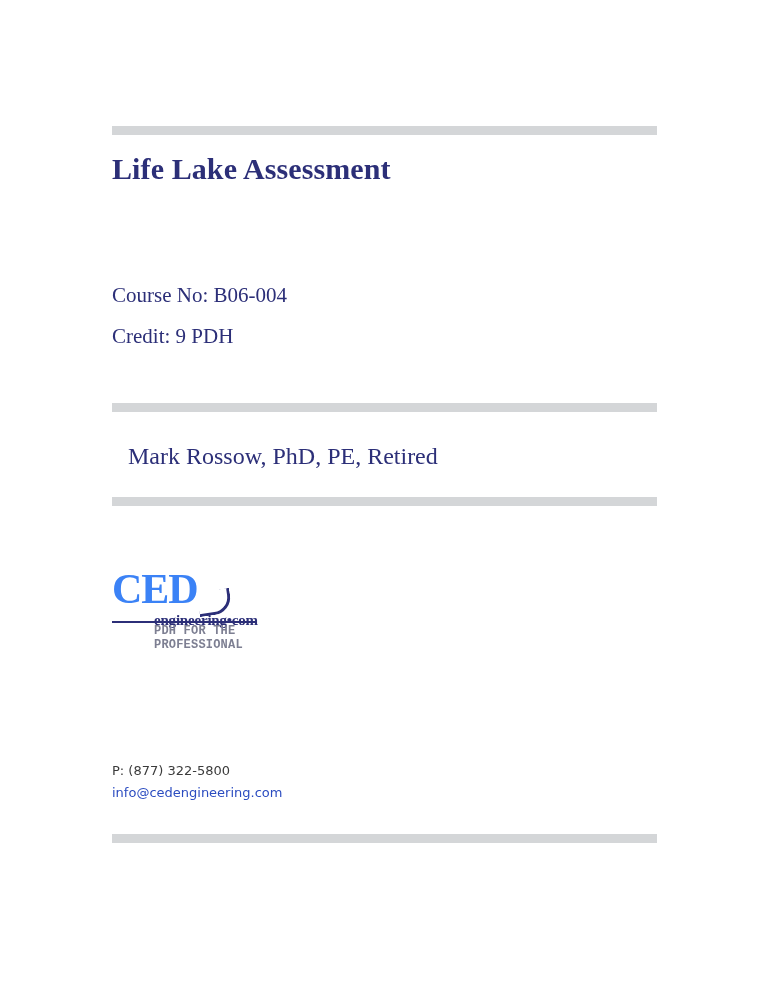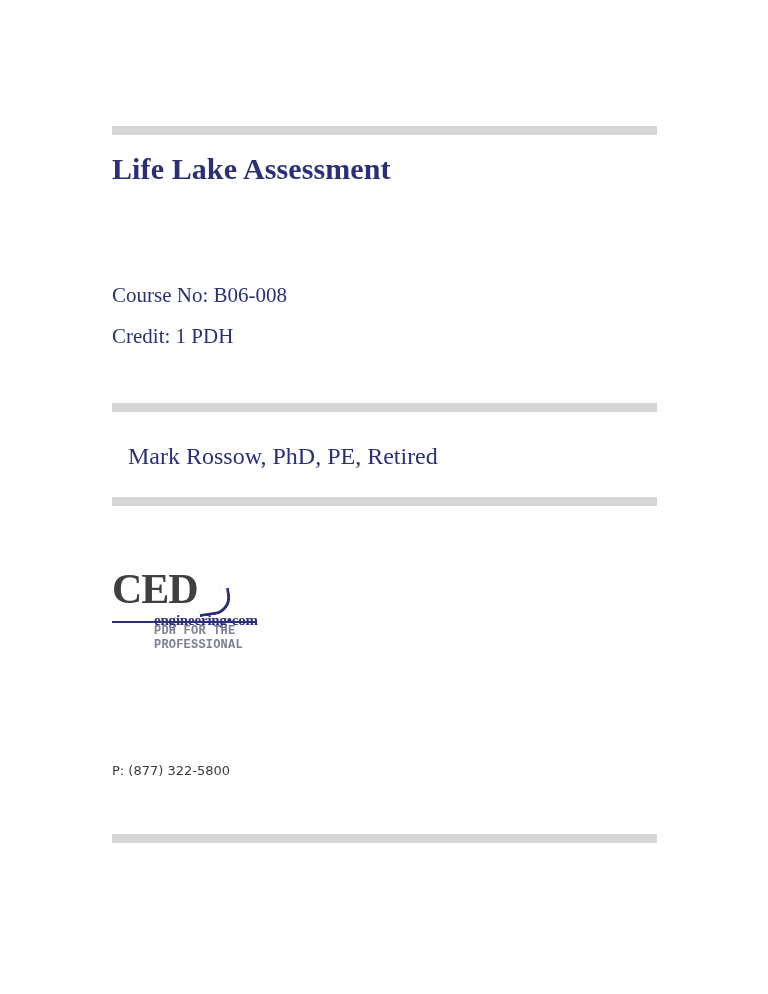--- a/index.html
+++ b/index.html
@@ -82,21 +82,21 @@
     height: 66px;
   }
   .logo-ced {
     position: absolute;
     left: 0;
     top: 0;
     font-family: "Liberation Serif", serif;
     font-weight: bold;
     font-size: 42px;
     letter-spacing: -1px;
-    color: #404040;
+    color: #3b82f6;
     line-height: 42px;
   }
   .logo-swoosh {
     position: absolute;
     left: 86px;
     top: 22px;
     width: 30px;
     height: 22px;
     border-bottom: 3px solid #2c2f78;
     border-right: 3px solid #2c2f78;
@@ -161,38 +161,39 @@
 </style>
 </head>
 <body>
 
 <div class="page">
 
   <div class="rule rule-1"></div>
 
   <div class="doc-title">Life Lake Assessment</div>
 
-  <div class="course-no">Course No: B06-008</div>
+  <div class="course-no">Course No: B06-004</div>
 
-  <div class="credit">Credit: 1 PDH</div>
+  <div class="credit">Credit: 9 PDH</div>
 
   <div class="rule rule-2"></div>
 
   <div class="author">Mark Rossow, PhD, PE, Retired</div>
 
   <div class="rule rule-3"></div>
 
   <div class="logo">
     <span class="logo-ced">CED</span>
     <span class="logo-swoosh"></span>
     <span class="logo-bar"></span>
     <span class="logo-eng">engineering•com</span>
     <span class="logo-tag">PDH FOR THE PROFESSIONAL</span>
   </div>
 
 
   <div class="contact-block">
     <div>P: (877) 322-5800</div>
+    <a class="email-link" href="#">info@cedengineering.com</a>
   </div>
 
   <div class="rule rule-4"></div>
 
 </div>
 
 </body></html>

